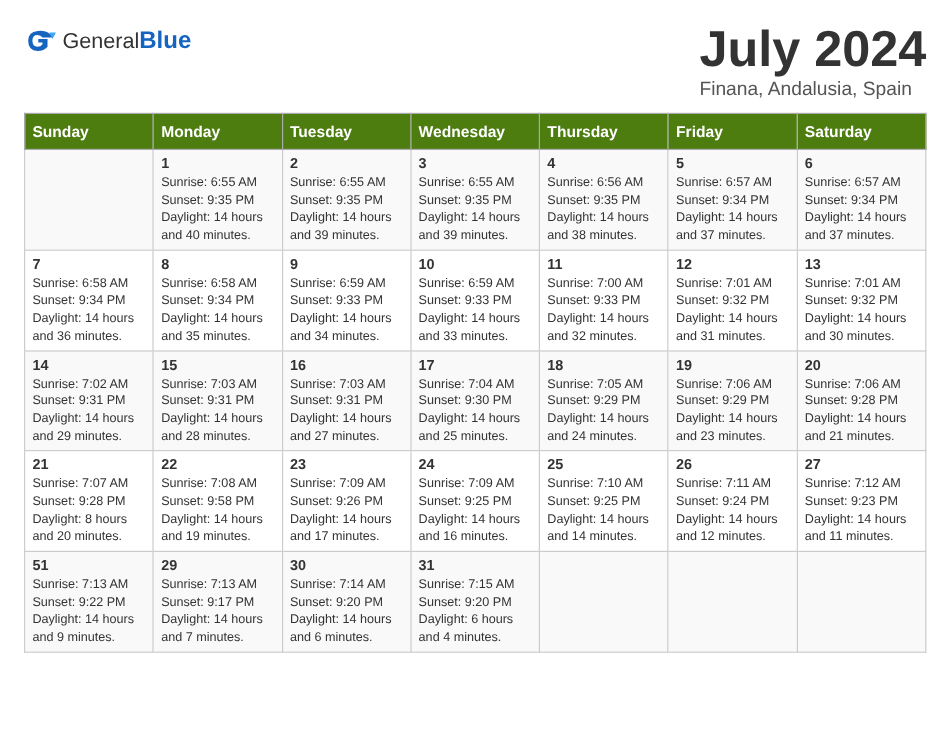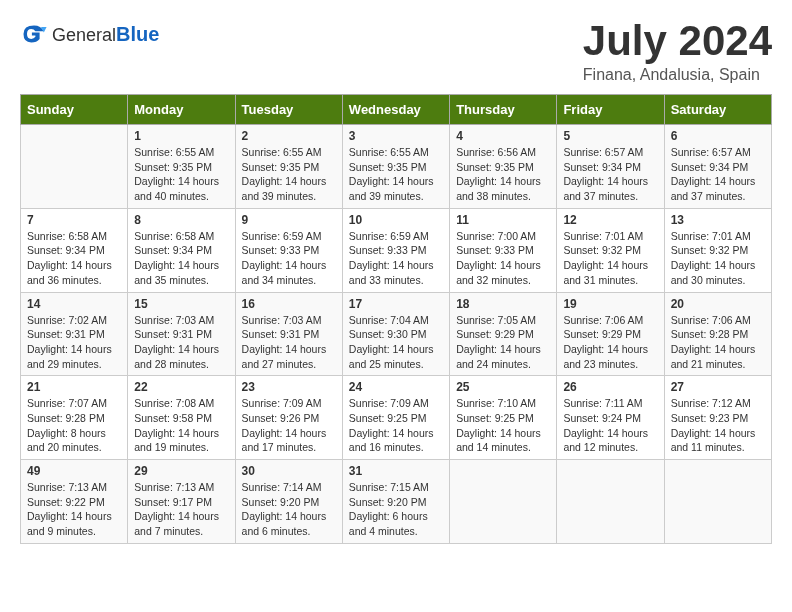--- a/index.html
+++ b/index.html
@@ -228,21 +228,21 @@
           <span class="day-number">26</span>
           <div class="cell-content"><span>Sunrise: 7:11 AM</span><br><span>Sunset: 9:24 PM</span><br><span>Daylight: 14 hours and 12 minutes.</span></div>
         </td>
         <td>
           <span class="day-number">27</span>
           <div class="cell-content"><span>Sunrise: 7:12 AM</span><br><span>Sunset: 9:23 PM</span><br><span>Daylight: 14 hours and 11 minutes.</span></div>
         </td>
       </tr>
       <tr>
         <td>
-          <span class="day-number">49</span>
+          <span class="day-number">51</span>
           <div class="cell-content"><span>Sunrise: 7:13 AM</span><br><span>Sunset: 9:22 PM</span><br><span>Daylight: 14 hours and 9 minutes.</span></div>
         </td>
         <td>
           <span class="day-number">29</span>
           <div class="cell-content"><span>Sunrise: 7:13 AM</span><br><span>Sunset: 9:17 PM</span><br><span>Daylight: 14 hours and 7 minutes.</span></div>
         </td>
         <td>
           <span class="day-number">30</span>
           <div class="cell-content"><span>Sunrise: 7:14 AM</span><br><span>Sunset: 9:20 PM</span><br><span>Daylight: 14 hours and 6 minutes.</span></div>
         </td>

